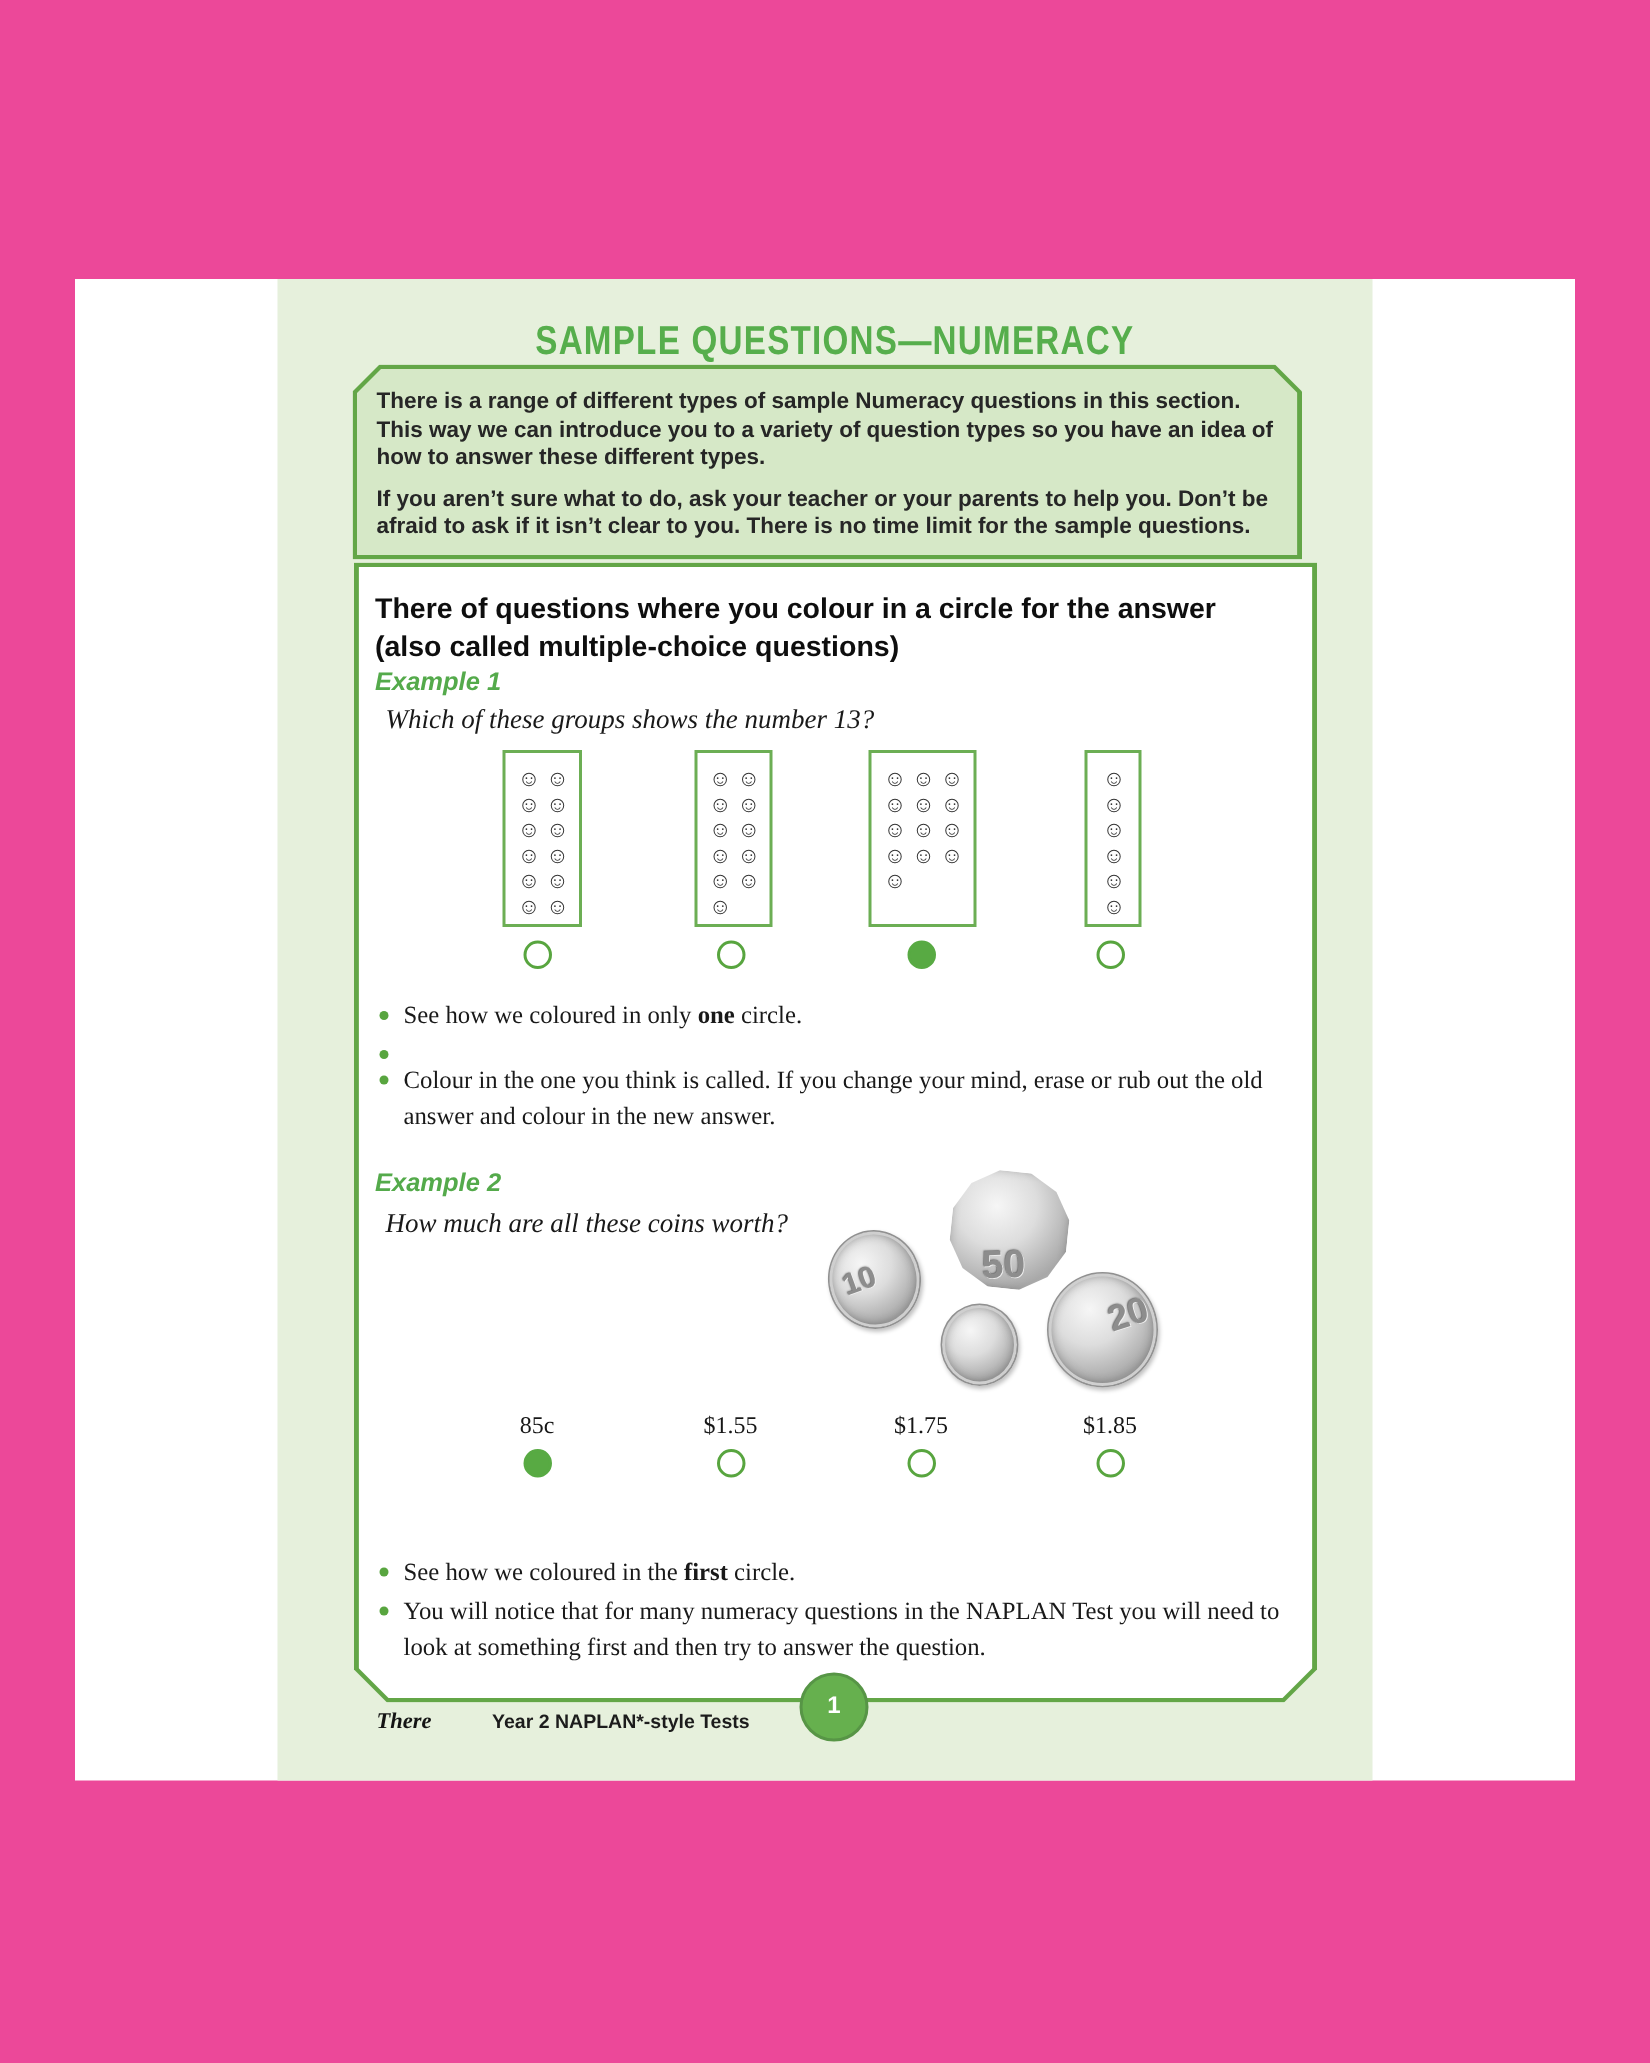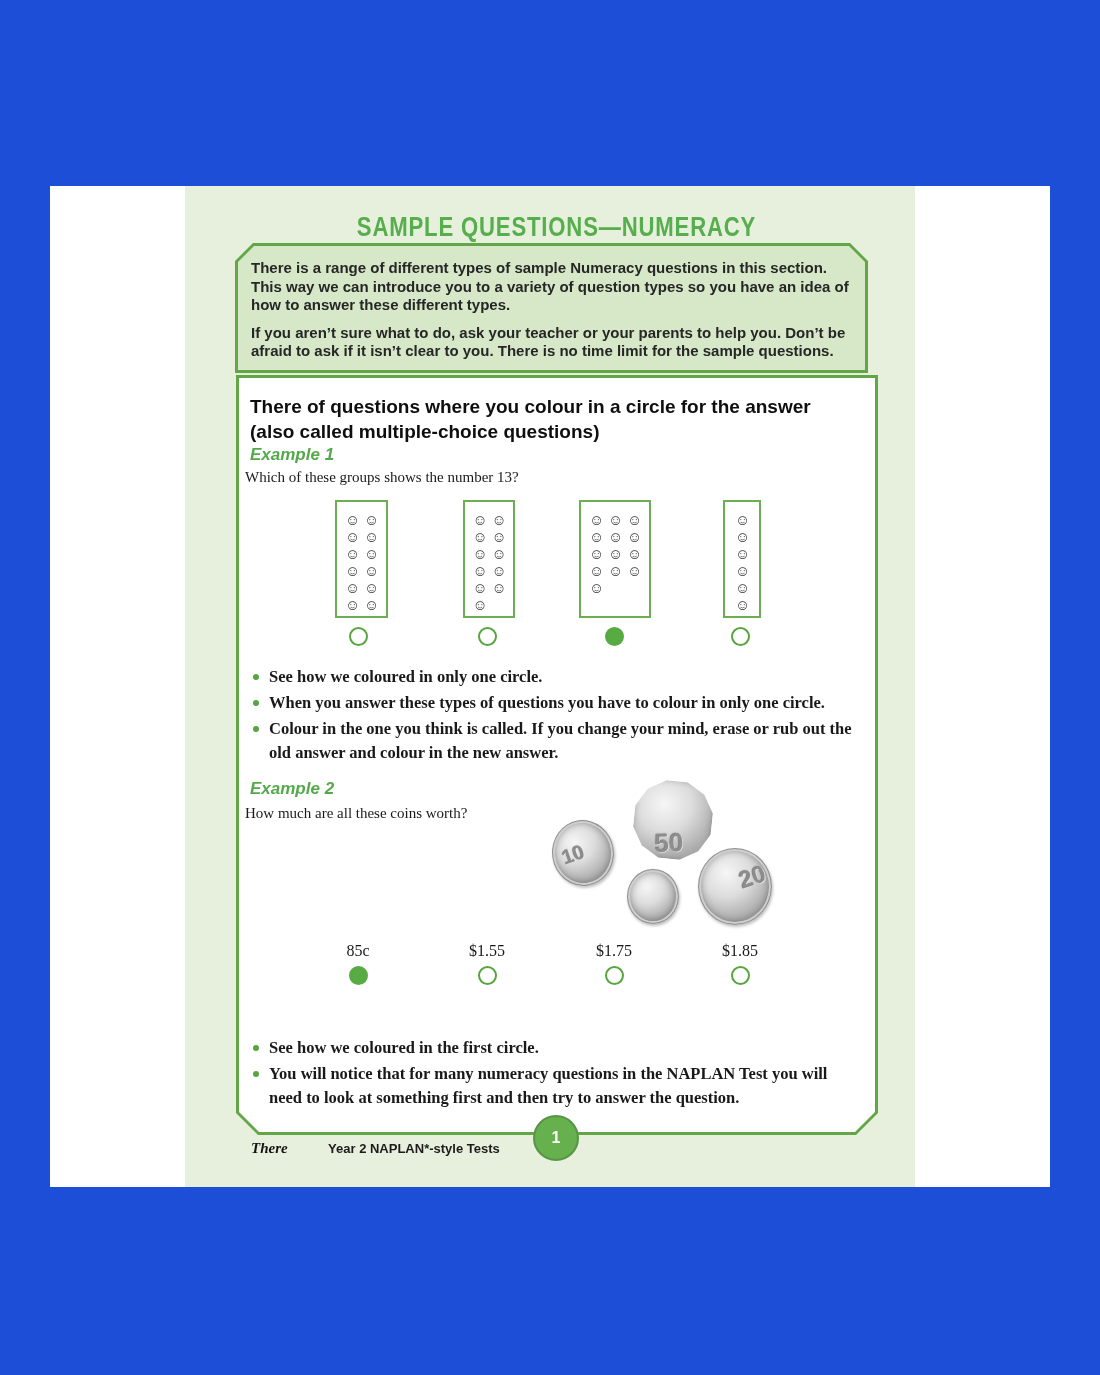--- a/index.html
+++ b/index.html
@@ -1,17 +1,17 @@
 <!DOCTYPE html>
 <html><head>
 <meta charset="utf-8">
 <style>
   * { margin:0; padding:0; box-sizing:border-box; }
   body { font-family:"Liberation Sans", sans-serif; }
-  .screen { position:relative; width:1100px; height:1375px; background:#1d4ed8; overflow:hidden; }
+  .screen { position:relative; width:1100px; height:1375px; background:#ec4899; overflow:hidden; }
   .page { position:absolute; left:50px; top:186px; width:1000px; height:1001px; background:#ffffff; }
   .content { position:absolute; left:135px; top:0; width:730px; height:1001px; background:#e6f0dc; }
 
   .page-title { position:absolute; left:51px; top:26px; width:642px; text-align:center;
     font-size:27px; font-weight:bold; color:#56ae4c; white-space:nowrap; }
   .page-title .squeeze { display:inline-block; transform:scaleX(.82); transform-origin:center; letter-spacing:1px; }
 
   .intro-box { position:absolute; left:50px; top:57px; width:633px; height:130px; background:#63a647;
     clip-path:polygon(18px 0, calc(100% - 18px) 0, 100% 18px, 100% 100%, 0 100%, 0 18px); }
   .intro-inner { position:absolute; inset:3px; background:#d6e8c7;
@@ -22,36 +22,36 @@
   .main-box { position:absolute; left:51px; top:189px; width:642px; height:760px; background:#63a647;
     clip-path:polygon(0 0, 100% 0, 100% calc(100% - 22px), calc(100% - 22px) 100%, 22px 100%, 0 calc(100% - 22px)); }
   .main-inner { position:absolute; inset:3px; background:#ffffff;
     clip-path:polygon(0 0, 100% 0, 100% calc(100% - 20px), calc(100% - 20px) 100%, 20px 100%, 0 calc(100% - 20px)); }
 
   .section-heading { position:absolute; left:11px; top:16px; font-size:19px; line-height:25px;
     font-weight:bold; color:#0e0e0e; }
   .example-label { position:absolute; left:11px; font-size:17px; font-weight:bold; font-style:italic; color:#54aa4b; }
   .ex1-label { top:67px; }
   .ex2-label { top:401px; }
-  .question { position:absolute; left:6px; font-family:"Liberation Serif", serif; font-size:15px; color:#191919; }
+  .question { position:absolute; left:18px; font-family:"Liberation Serif", serif; font-size:18px; color:#191919;font-style:italic; }
   .q1 { top:91px; }
   .q2 { top:427px; }
 
   .smiley-box { position:absolute; top:122px; height:118px; background:#fff; border:2px solid #6cae54;
     display:grid; justify-content:center; align-content:start; padding-top:10px; row-gap:1px; column-gap:5px; }
   .smiley { font-size:15px; line-height:16px; color:#333; text-align:center; }
 
   .opt-circle { position:absolute; width:19px; height:19px; border-radius:50%;
     background:#fff; border:2px solid #58a53f; cursor:pointer; }
   .opt-circle.selected { background:#58aa43; border-color:#58aa43; }
 
   .bullets { position:absolute; left:12px; width:612px; list-style:none; }
   .bullets li { display:flex; margin-bottom:2px; }
   .bullets .dot { flex:0 0 auto; width:6px; height:6px; border-radius:50%; background:#58a53f; margin:9px 10px 0 2px; }
-  .bullets .btext { font-family:"Liberation Serif", serif; font-size:16.5px; line-height:24px; color:#191919;font-weight:bold; }
+  .bullets .btext { font-family:"Liberation Serif", serif; font-size:16.5px; line-height:24px; color:#191919; }
   .bullets1 { top:287px; }
   .bullets2 { top:658px; }
 
   .coin { position:absolute; border-radius:50%; border:1px solid #909090;
     background:radial-gradient(circle at 38% 32%, #f6f6f6 0%, #dddddd 35%, #a8a8a8 72%, #c4c4c4 100%);
     box-shadow:inset 0 0 0 2px #cfcfcf, inset 0 0 8px rgba(0,0,0,.45), 1px 2px 3px rgba(0,0,0,.25); }
   .coin .numeral { position:absolute; font-weight:bold; color:#8d8d8d;
     text-shadow:0.5px 0.5px 0 #f2f2f2, -0.5px -0.5px 1px #6f6f6f; }
   .coin-fifty { border-radius:0; border:none;
     clip-path:polygon(96.4% 62.4%,83.9% 83.9%,62.4% 96.4%,37.6% 96.4%,16.1% 83.9%,3.6% 62.4%,3.6% 37.6%,16.1% 16.1%,37.6% 3.6%,62.4% 3.6%,83.9% 16.1%,96.4% 37.6%); }
@@ -148,21 +148,20 @@
               <div class="opt-circle selected" style="left: 365.5px; top: 249px;"></div>
               <div class="opt-circle" style="left: 491.5px; top: 249px;"></div>
             </div>
           <ul class="bullets bullets1" id="ex1-bullets">
               <li>
                 <span class="dot"></span>
                 <span class="btext">See how we coloured in only <b>one</b> circle.</span>
               </li>
               <li>
                 <span class="dot"></span>
-                <span class="btext">When you answer these types of questions you have to colour in only one circle.</span>
               </li>
               <li>
                 <span class="dot"></span>
                 <span class="btext">Colour in the one you think is called. If you change your mind, erase or rub out the old answer and colour in the new answer.</span>
               </li>
             </ul>
 
           <h3 class="example-label ex2-label">Example 2</h3>
           <p class="question q2">How much are all these coins worth?</p>
 

